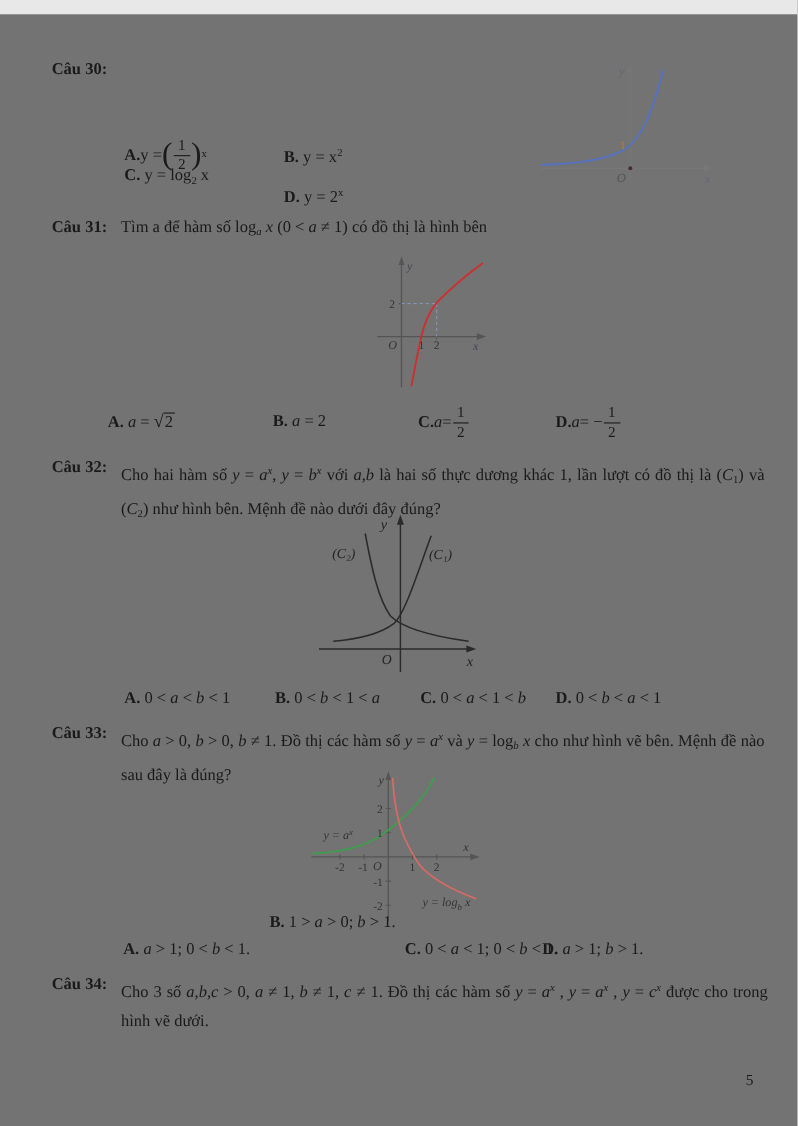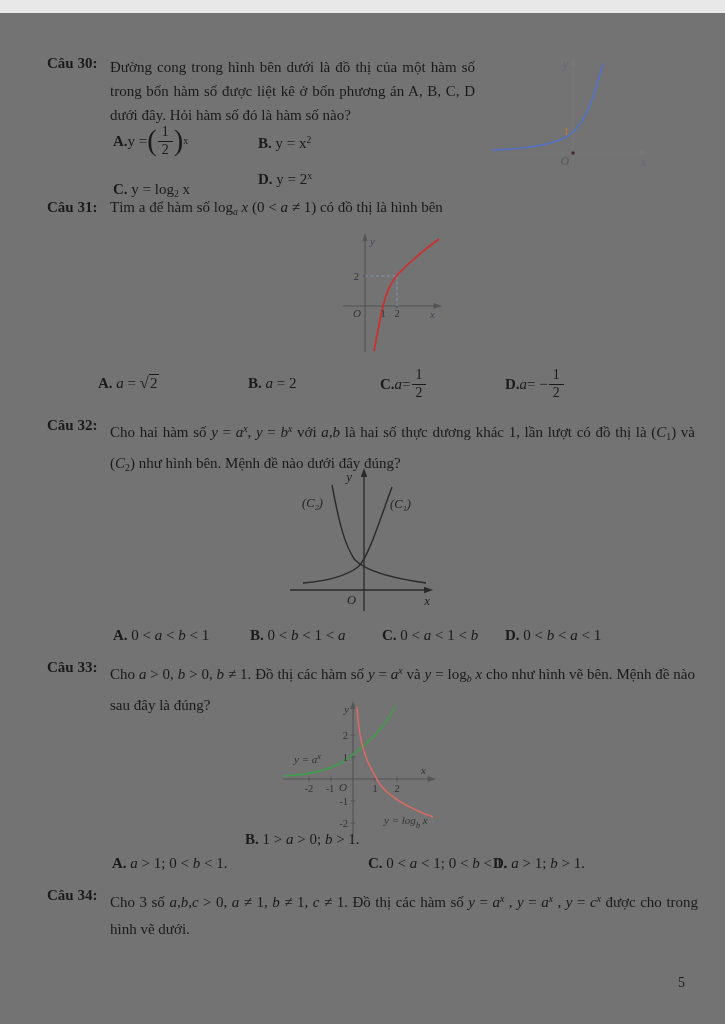--- a/index.html
+++ b/index.html
@@ -27,41 +27,40 @@
   .sqrt .radicand{border-top:1px solid #1a1a1a;padding:0 2px 0 1px;}
   .pagenum{font-size:14px;}
   svg text{font-family:"Liberation Serif","DejaVu Serif",serif;}
 </style>
 </head>
 <body>
 
 <div class="page">
 
   <div class="abs qlabel" style="left:47px;top:42px;">Câu 30:</div>
-  <div class="abs qtext" style="left:110px;top:42px;width:365px;">Đường cong trong hình bên dưới là đồ thị của một hàm số trong bốn hàm số được liệt kê ở bốn phương án A, B, C, D dưới đây. Hỏi hàm số đó là hàm số nào?</div>
 
   <svg class="abs" style="left:488px;top:40px;" width="170" height="118" viewBox="0 0 170 118">
     <line x1="3" y1="100" x2="156" y2="100" stroke="#777" stroke-width="1.2"></line>
     <polygon points="161,100 152,96.8 152,103.2" fill="#777"></polygon>
     <line x1="85" y1="9" x2="85" y2="114" stroke="#777" stroke-width="1.2"></line>
     <polygon points="85,4 81.8,13 88.2,13" fill="#777"></polygon>
     <path d="M4,97 C38,96 62,92.5 78,84 C90,77.5 97,64 102,52 C108,37 112,22 115,10" fill="none" stroke="#5472c4" stroke-width="1.7"></path>
     <circle cx="85" cy="100" r="1.8" fill="#4a2a2a"></circle>
     <text x="80" y="15" text-anchor="end" font-size="12" font-style="italic" fill="#667">y</text>
     <text x="158" y="113" text-anchor="end" font-size="12" font-style="italic" fill="#667">x</text>
     <text x="81" y="112" text-anchor="end" font-size="11.5" font-style="italic" fill="#555">O</text>
     <text x="81" y="82" text-anchor="end" font-size="11" fill="#c07830">1</text>
   </svg>
 
   <div class="abs opt" style="left:113px;top:108px;height:40px;display:flex;align-items:center;"><span class="b">A.</span>  y = <span class="bigp">(</span><span class="frac">
         <span class="num">1</span>
         <span class="den">2</span>
       </span><span class="bigp">)</span><span class="sup">x</span></div>
   <div class="abs opt" style="left:258px;top:117px;"><span class="b">B.</span>  y = x<span class="sup">2</span></div>
-  <div class="abs opt" style="left:113px;top:166px;"><span class="b">C.</span>  y = log<span class="sub">2</span> x</div>
+  <div class="abs opt" style="left:113px;top:137px;"><span class="b">C.</span>  y = log<span class="sub">2</span> x</div>
   <div class="abs opt" style="left:258px;top:153px;"><span class="b">D.</span>  y = 2<span class="sup">x</span></div>
 
   <div class="abs qlabel" style="left:47px;top:186px;">Câu 31:</div>
   <div class="abs" style="left:110px;top:186px;width:480px;">Tìm a để hàm số  log<span class="sub i">a</span> <span class="i">x</span> (0 &lt; <span class="i">a</span> ≠ 1) có đồ thị là hình bên</div>
 
   <svg class="abs" style="left:340px;top:217px;" width="150" height="126" viewBox="0 0 150 126">
     <line x1="25" y1="8" x2="25" y2="122" stroke="#555" stroke-width="1.2"></line>
     <polygon points="25,3 22.4,11 27.6,11" fill="#555"></polygon>
     <line x1="3" y1="76" x2="97" y2="76" stroke="#555" stroke-width="1.2"></line>
     <polygon points="102,76 93.5,73 93.5,79" fill="#555"></polygon>

